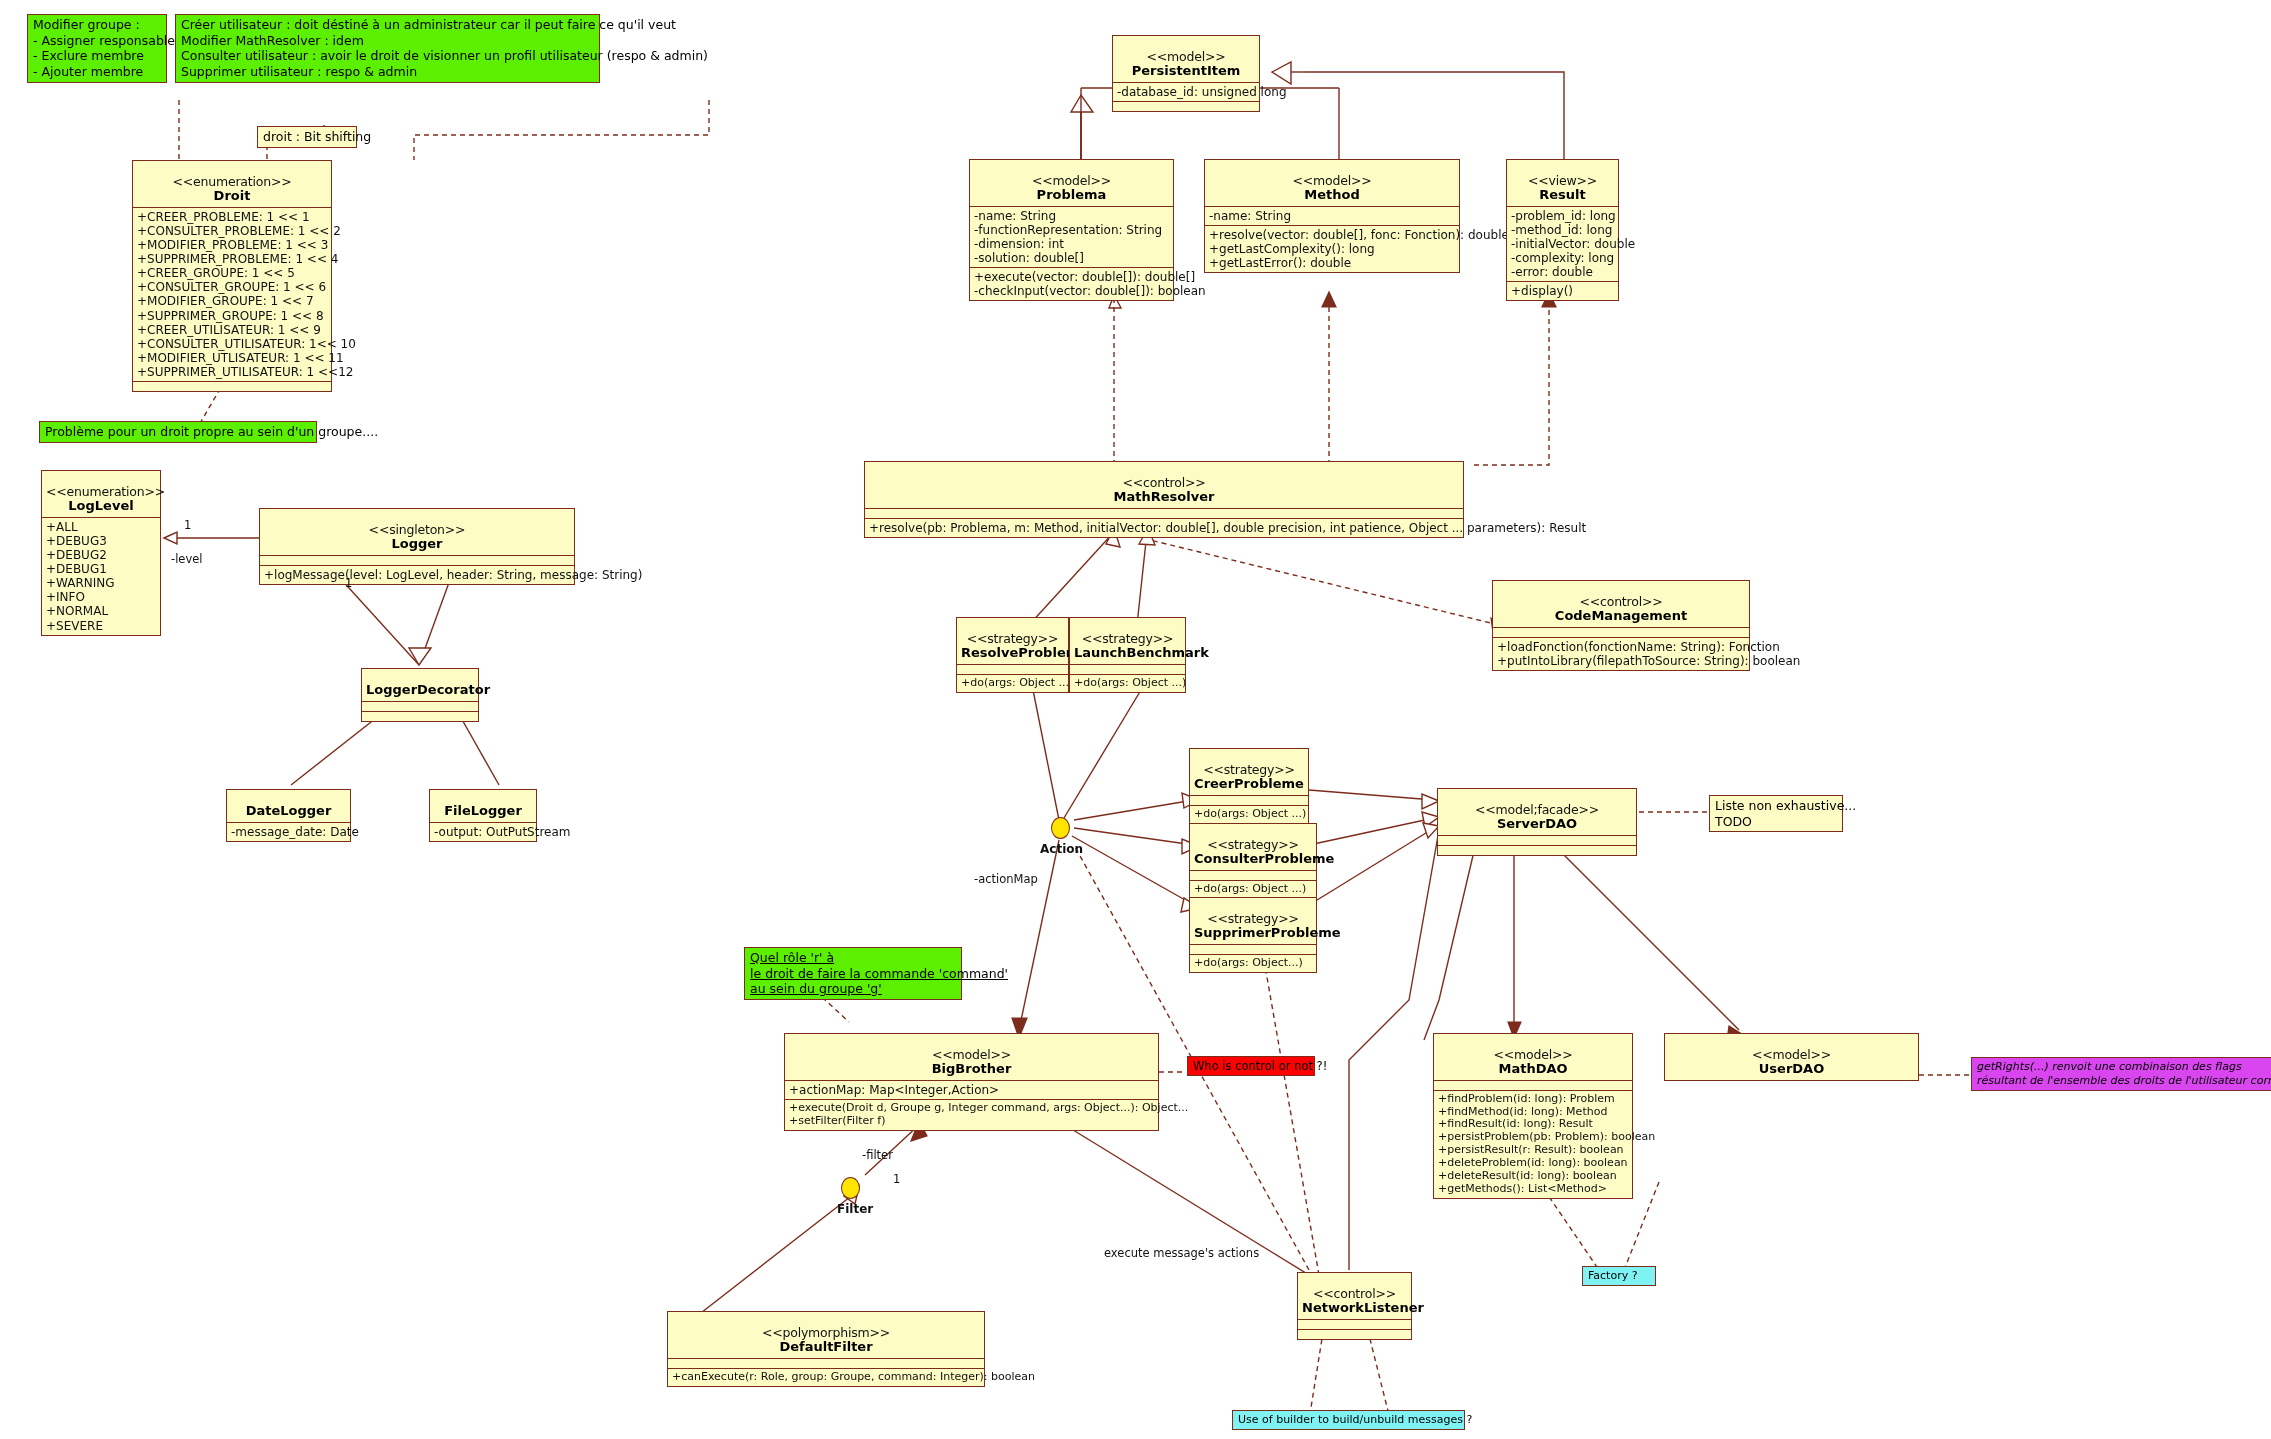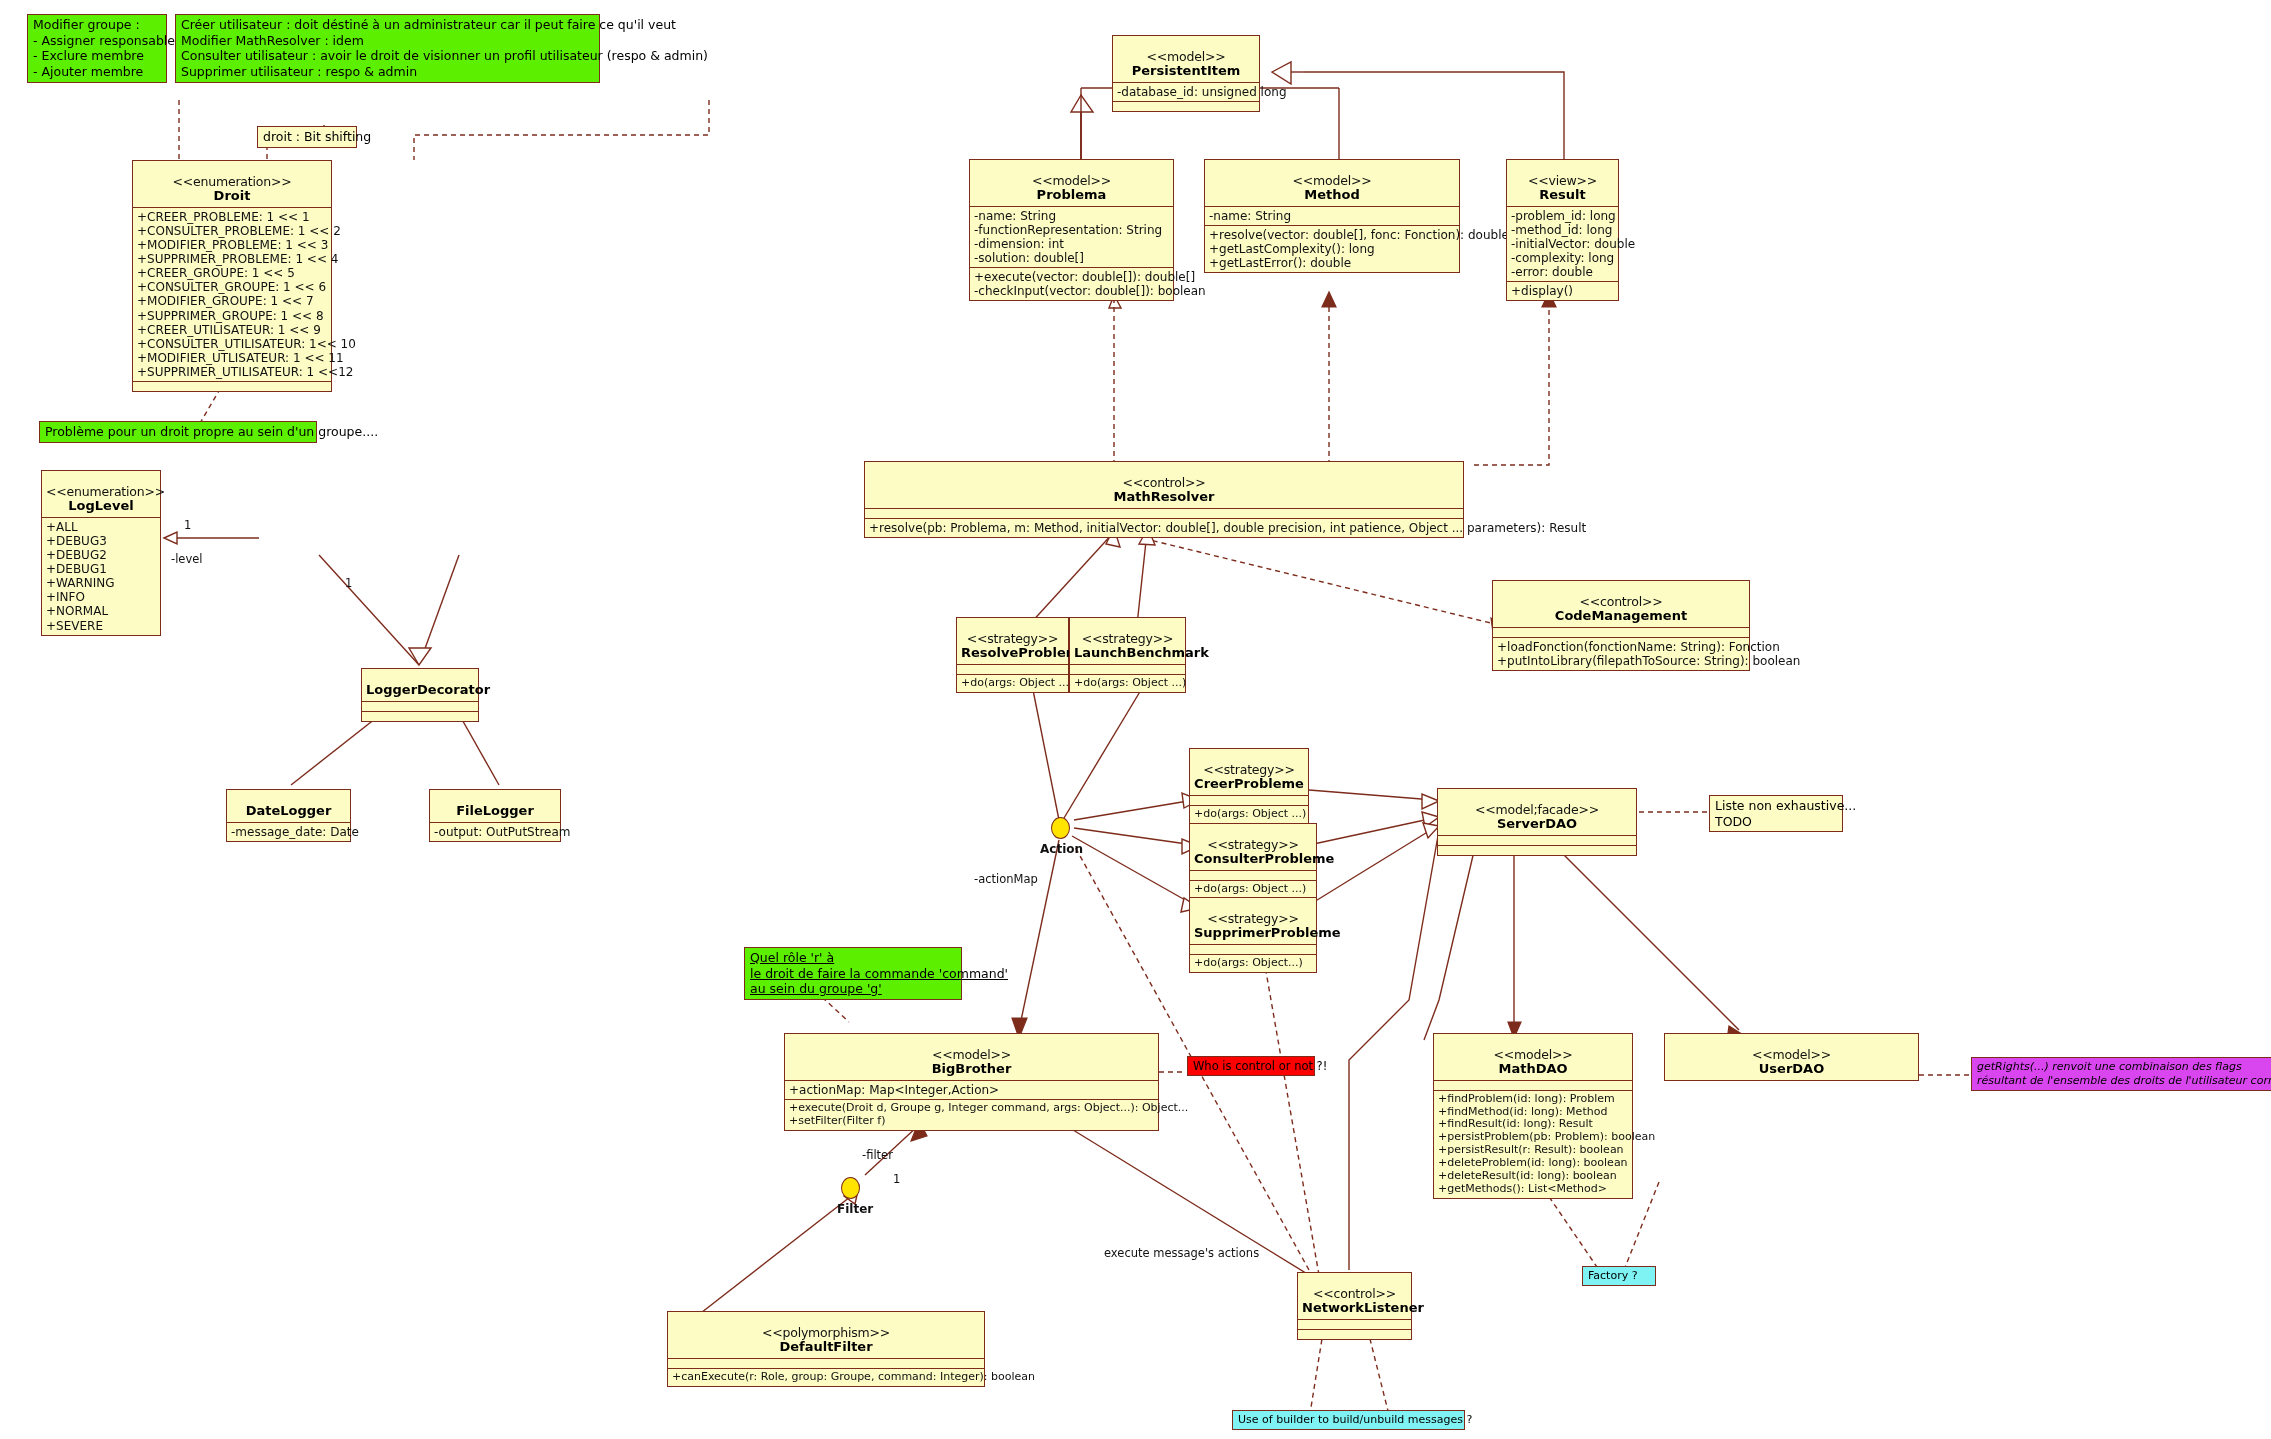--- a/index.html
+++ b/index.html
@@ -243,39 +243,49 @@
       <div>+DEBUG3</div>
       <div>+DEBUG2</div>
       <div>+DEBUG1</div>
       <div>+WARNING</div>
       <div>+INFO</div>
       <div>+NORMAL</div>
       <div>+SEVERE</div>
     </div>
   </div>
 
+  <div class="uml" style="left:240px;top:508px;width:316px;">
+    <div class="hdr">
+      <div class="stereo">&lt;&lt;singleton&gt;&gt;</div>
+      <div class="cname">Logger</div>
+    </div>
+    <div class="sec empty"></div>
+    <div class="sec">
+      <div>+logMessage(level: LogLevel, header: String, message: String)</div>
+    </div>
+  </div>
 
   <div class="uml" style="left:342px;top:668px;width:118px;">
     <div class="hdr">
       <div class="cname ital">LoggerDecorator</div>
     </div>
     <div class="sec empty"></div>
     <div class="sec empty"></div>
   </div>
 
   <div class="uml" style="left:207px;top:789px;width:125px;">
     <div class="hdr">
       <div class="cname">DateLogger</div>
     </div>
     <div class="sec">
       <div>-message_date: Date</div>
     </div>
   </div>
 
-  <div class="uml" style="left:410px;top:789px;width:132px;">
+  <div class="uml" style="left:410px;top:789px;width:108px;">
     <div class="hdr">
       <div class="cname">FileLogger</div>
     </div>
     <div class="sec">
       <div>-output: OutPutStream</div>
     </div>
   </div>
 
   <div class="uml" style="left:1093px;top:35px;width:148px;">
     <div class="hdr">

